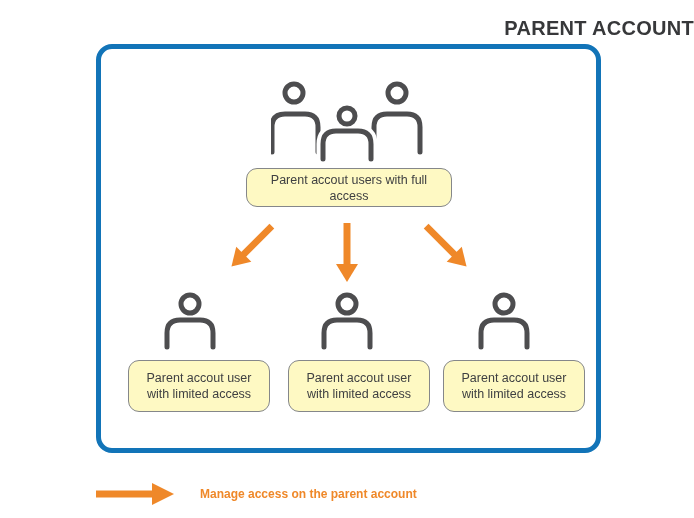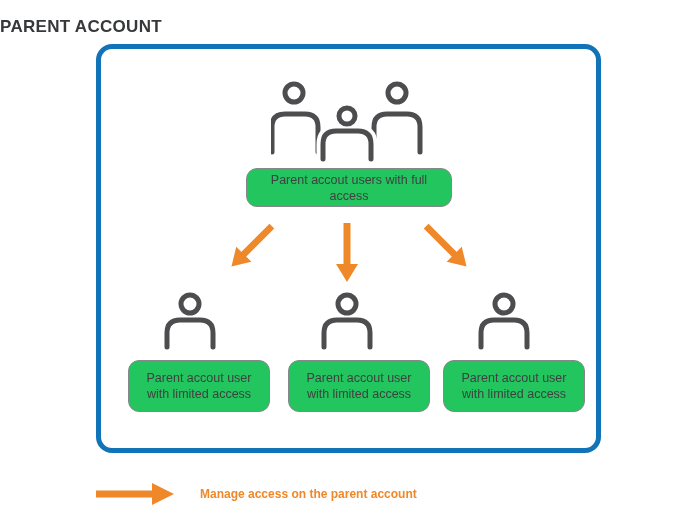--- a/index.html
+++ b/index.html
@@ -13,22 +13,22 @@
   html,body{margin:0;padding:0;background:#ffffff;}
   .canvas{
     position:relative;
     width:694px;height:518px;
     background:#ffffff;
     font-family:"Liberation Sans", sans-serif;
     overflow:hidden;
   }
   .title{
     position:absolute;left:0;right:0;top:17px;
-    text-align:left;
-    font-size:17px;font-weight:bold;
+    text-align:right;
+    font-size:20px;font-weight:bold;
     color:var(--title-text);
     letter-spacing:0.3px;
   }
   .boundary{
     position:absolute;left:96px;top:44px;width:505px;height:409px;
     border:5px solid var(--accent-blue);
     border-radius:16px;
     box-sizing:border-box;
     background:#ffffff;
   }
@@ -36,21 +36,21 @@
   .group-icon{left:271px;top:78px;width:152px;height:85px;}
   .person-icon{width:52px;height:60px;top:290px;}
   .person-1{left:164px;}
   .person-2{left:321px;}
   .person-3{left:478px;}
   .label-box{
     position:absolute;
     border:1.5px solid var(--label-border);
     border-radius:11px;
     box-sizing:border-box;
-    background:#22c55e;
+    background:#fef9c3;
     display:flex;align-items:center;justify-content:center;
     text-align:center;
     font-size:12.5px;line-height:16px;
     color:var(--label-text);
     padding:2px 6px;
   }
   .full-access-box{left:246px;top:168px;width:206px;height:39px;}
   .limited-box{top:360px;width:142px;height:52px;margin-left:8px;}
   .limited-1{left:120px;}
   .limited-2{left:280px;}

